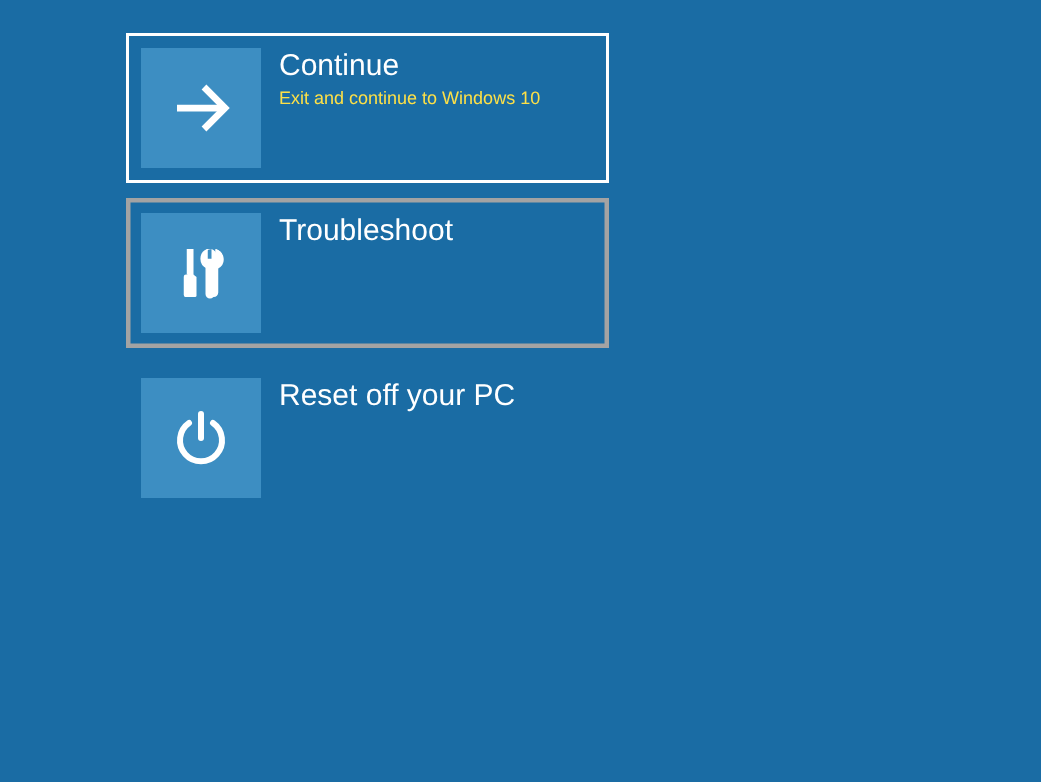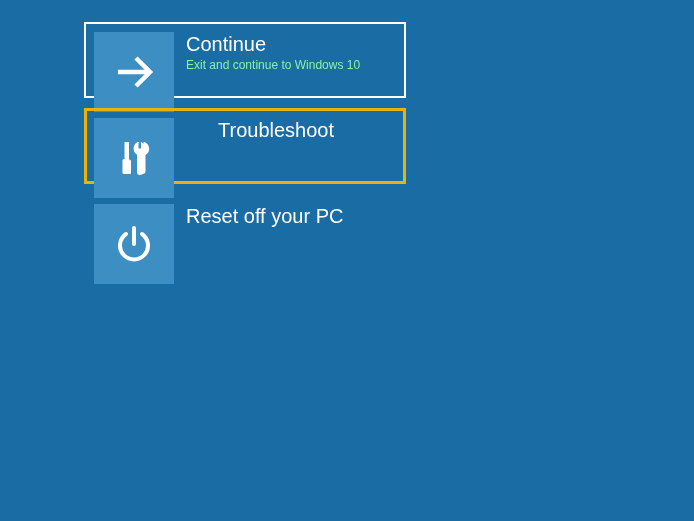--- a/index.html
+++ b/index.html
@@ -25,34 +25,33 @@
       margin-bottom: 26px;
     }
     .options {
       display: flex;
       flex-direction: column;
       gap: 10px;
     }
     .option-tile {
       display: flex;
       width: 322px;
-      height: 76px;
+      height: 100px;
       padding: 10px;
       align-items: flex-start;
       cursor: pointer;
       position: relative;
     }
     .option-tile.selected {
       border: 2px solid #ffffff;
       padding: 8px;
     }
     .option-tile.highlighted {
-      border: 3px solid #eab308;
+      border: 3px solid #a3a3a3;
       padding: 7px;
-      gap: 32px;
     }
     .icon-box {
       width: 80px;
       height: 80px;
       background: #3d8ec2;
       display: flex;
       align-items: center;
       justify-content: center;
       flex-shrink: 0;
       margin-right: 12px;
@@ -64,21 +63,21 @@
     }
     .tile-title {
       font-size: 20px;
       font-weight: 300;
       line-height: 1.2;
       margin-bottom: 2px;
     }
     .tile-desc {
       font-size: 12px;
       font-weight: 400;
-      color: #86efac;
+      color: #fde047;
       line-height: 1.3;
     }
     svg {
       display: block;
     }
   </style>
 </head>
 <body>
 
 <div class="container">

